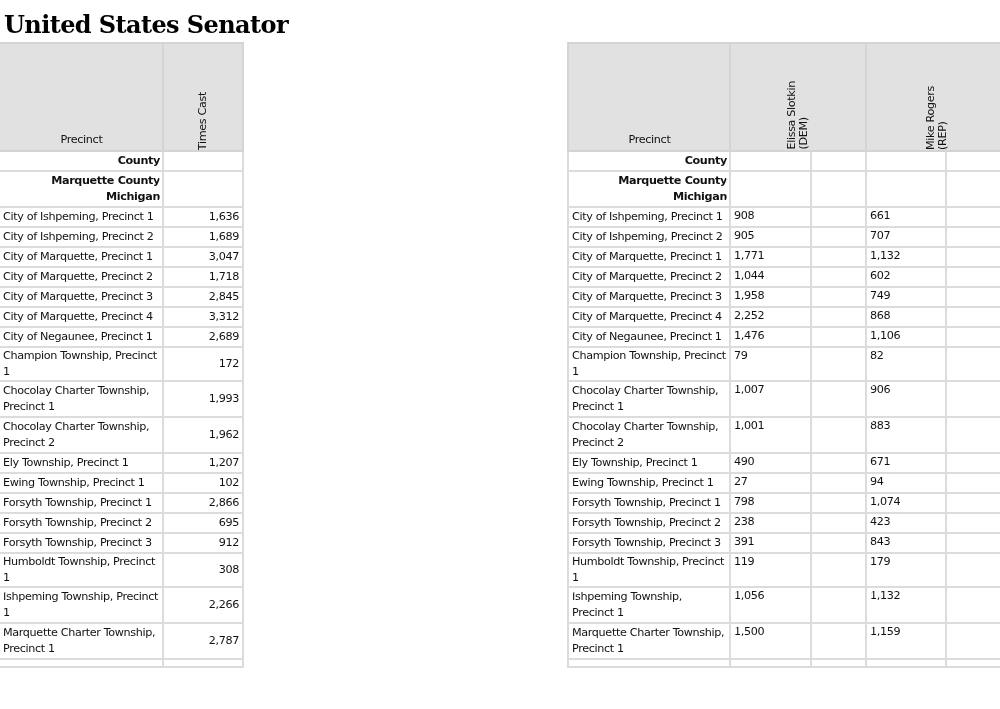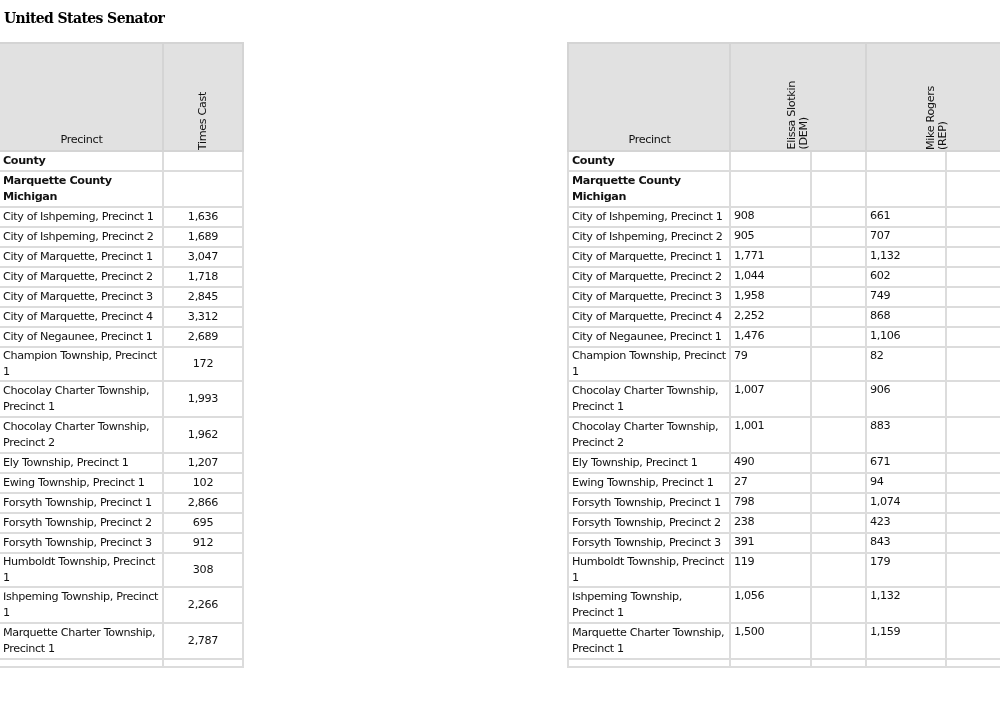--- a/index.html
+++ b/index.html
@@ -1,30 +1,30 @@
 <!DOCTYPE html>
 <html><head>
 <meta charset="utf-8">
 <style>
   html, body { margin: 0; padding: 0; background: #ffffff; }
   body { width: 1000px; height: 709px; overflow: hidden; position: relative;
          font-family: "DejaVu Sans", sans-serif; color: #111; }
   .title { position: absolute; left: 4px; top: 10px; margin: 0;
-           font-family: "DejaVu Serif", serif; font-weight: bold; font-size: 14px;
+           font-family: "DejaVu Serif", serif; font-weight: bold; font-size: 24px;
            letter-spacing: -0.6px; color: #000; }
   table { position: absolute; border-collapse: collapse; table-layout: fixed;
           font-size: 11.2px; letter-spacing: -0.35px; }
   td, th { border: 2px solid #dcdcdc; padding: 0 2px 0 3px; vertical-align: middle; line-height: 16px; overflow: hidden; }
   th { background: #e1e1e1; font-weight: normal; text-align: center; vertical-align: bottom; padding-bottom: 2px; border-color: #d4d4d4; }
   th.rot { padding: 0; text-align: center; vertical-align: bottom; }
   .rotwrap { display: flex; align-items: flex-end; justify-content: center; height: 106px; }
   .rottext { writing-mode: vertical-rl; transform: rotate(180deg); text-align: left; line-height: 12px; padding-top: 0; padding-bottom: 2px; white-space: nowrap; }
   .hdrrow { height: 108px; }
-  td.grp { text-align: left; font-weight: bold; }
-  td.num { text-align: center; padding-right: 3px; margin-top: 29px; }
+  td.grp { text-align: right; font-weight: bold; }
+  td.num { text-align: right; padding-right: 3px; margin-top: 29px; }
   td.numtop { text-align: left; padding-right: 3px; vertical-align: top; }
   tr.r1 td { height: 18px; }
   tr.r2 td { height: 34px; border-radius: 14px; }
   #left { left: -2px; top: 42px; width: 246px; border-left: none; }
   #right { left: 567px; top: 42px; width: 440px; }
   .cut { height: 8px; }
 </style>
 </head>
 <body>
 

